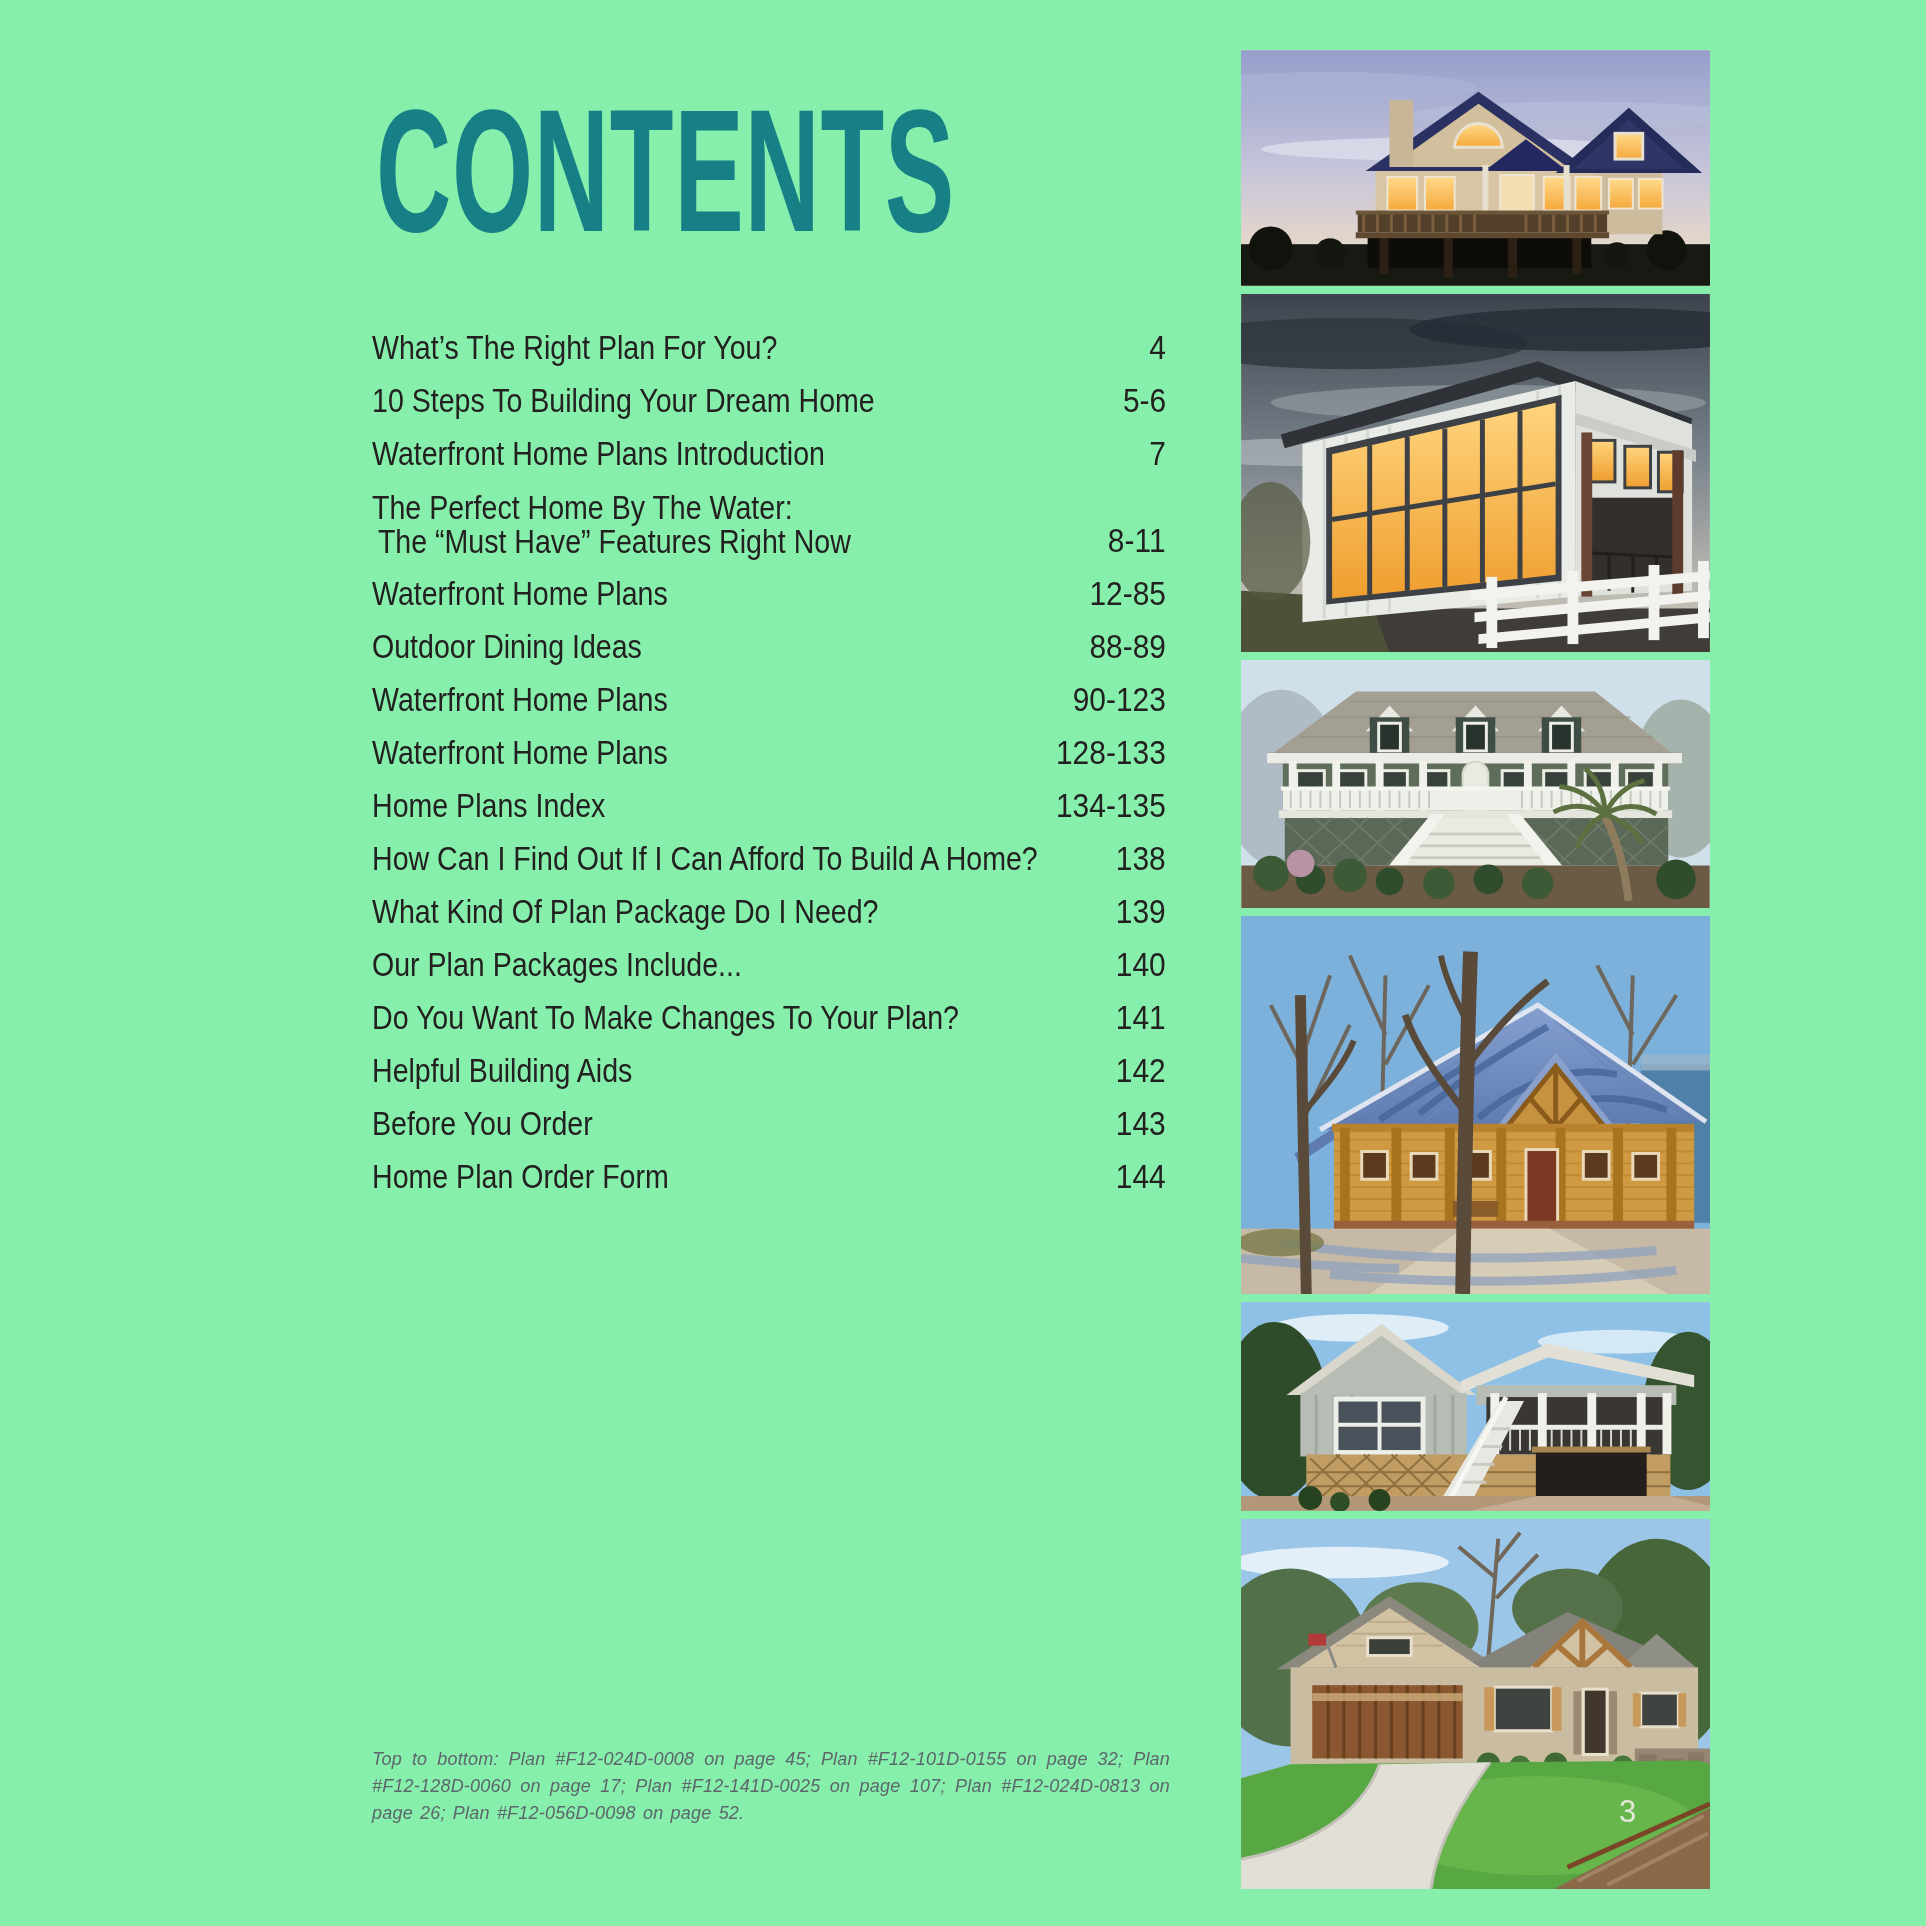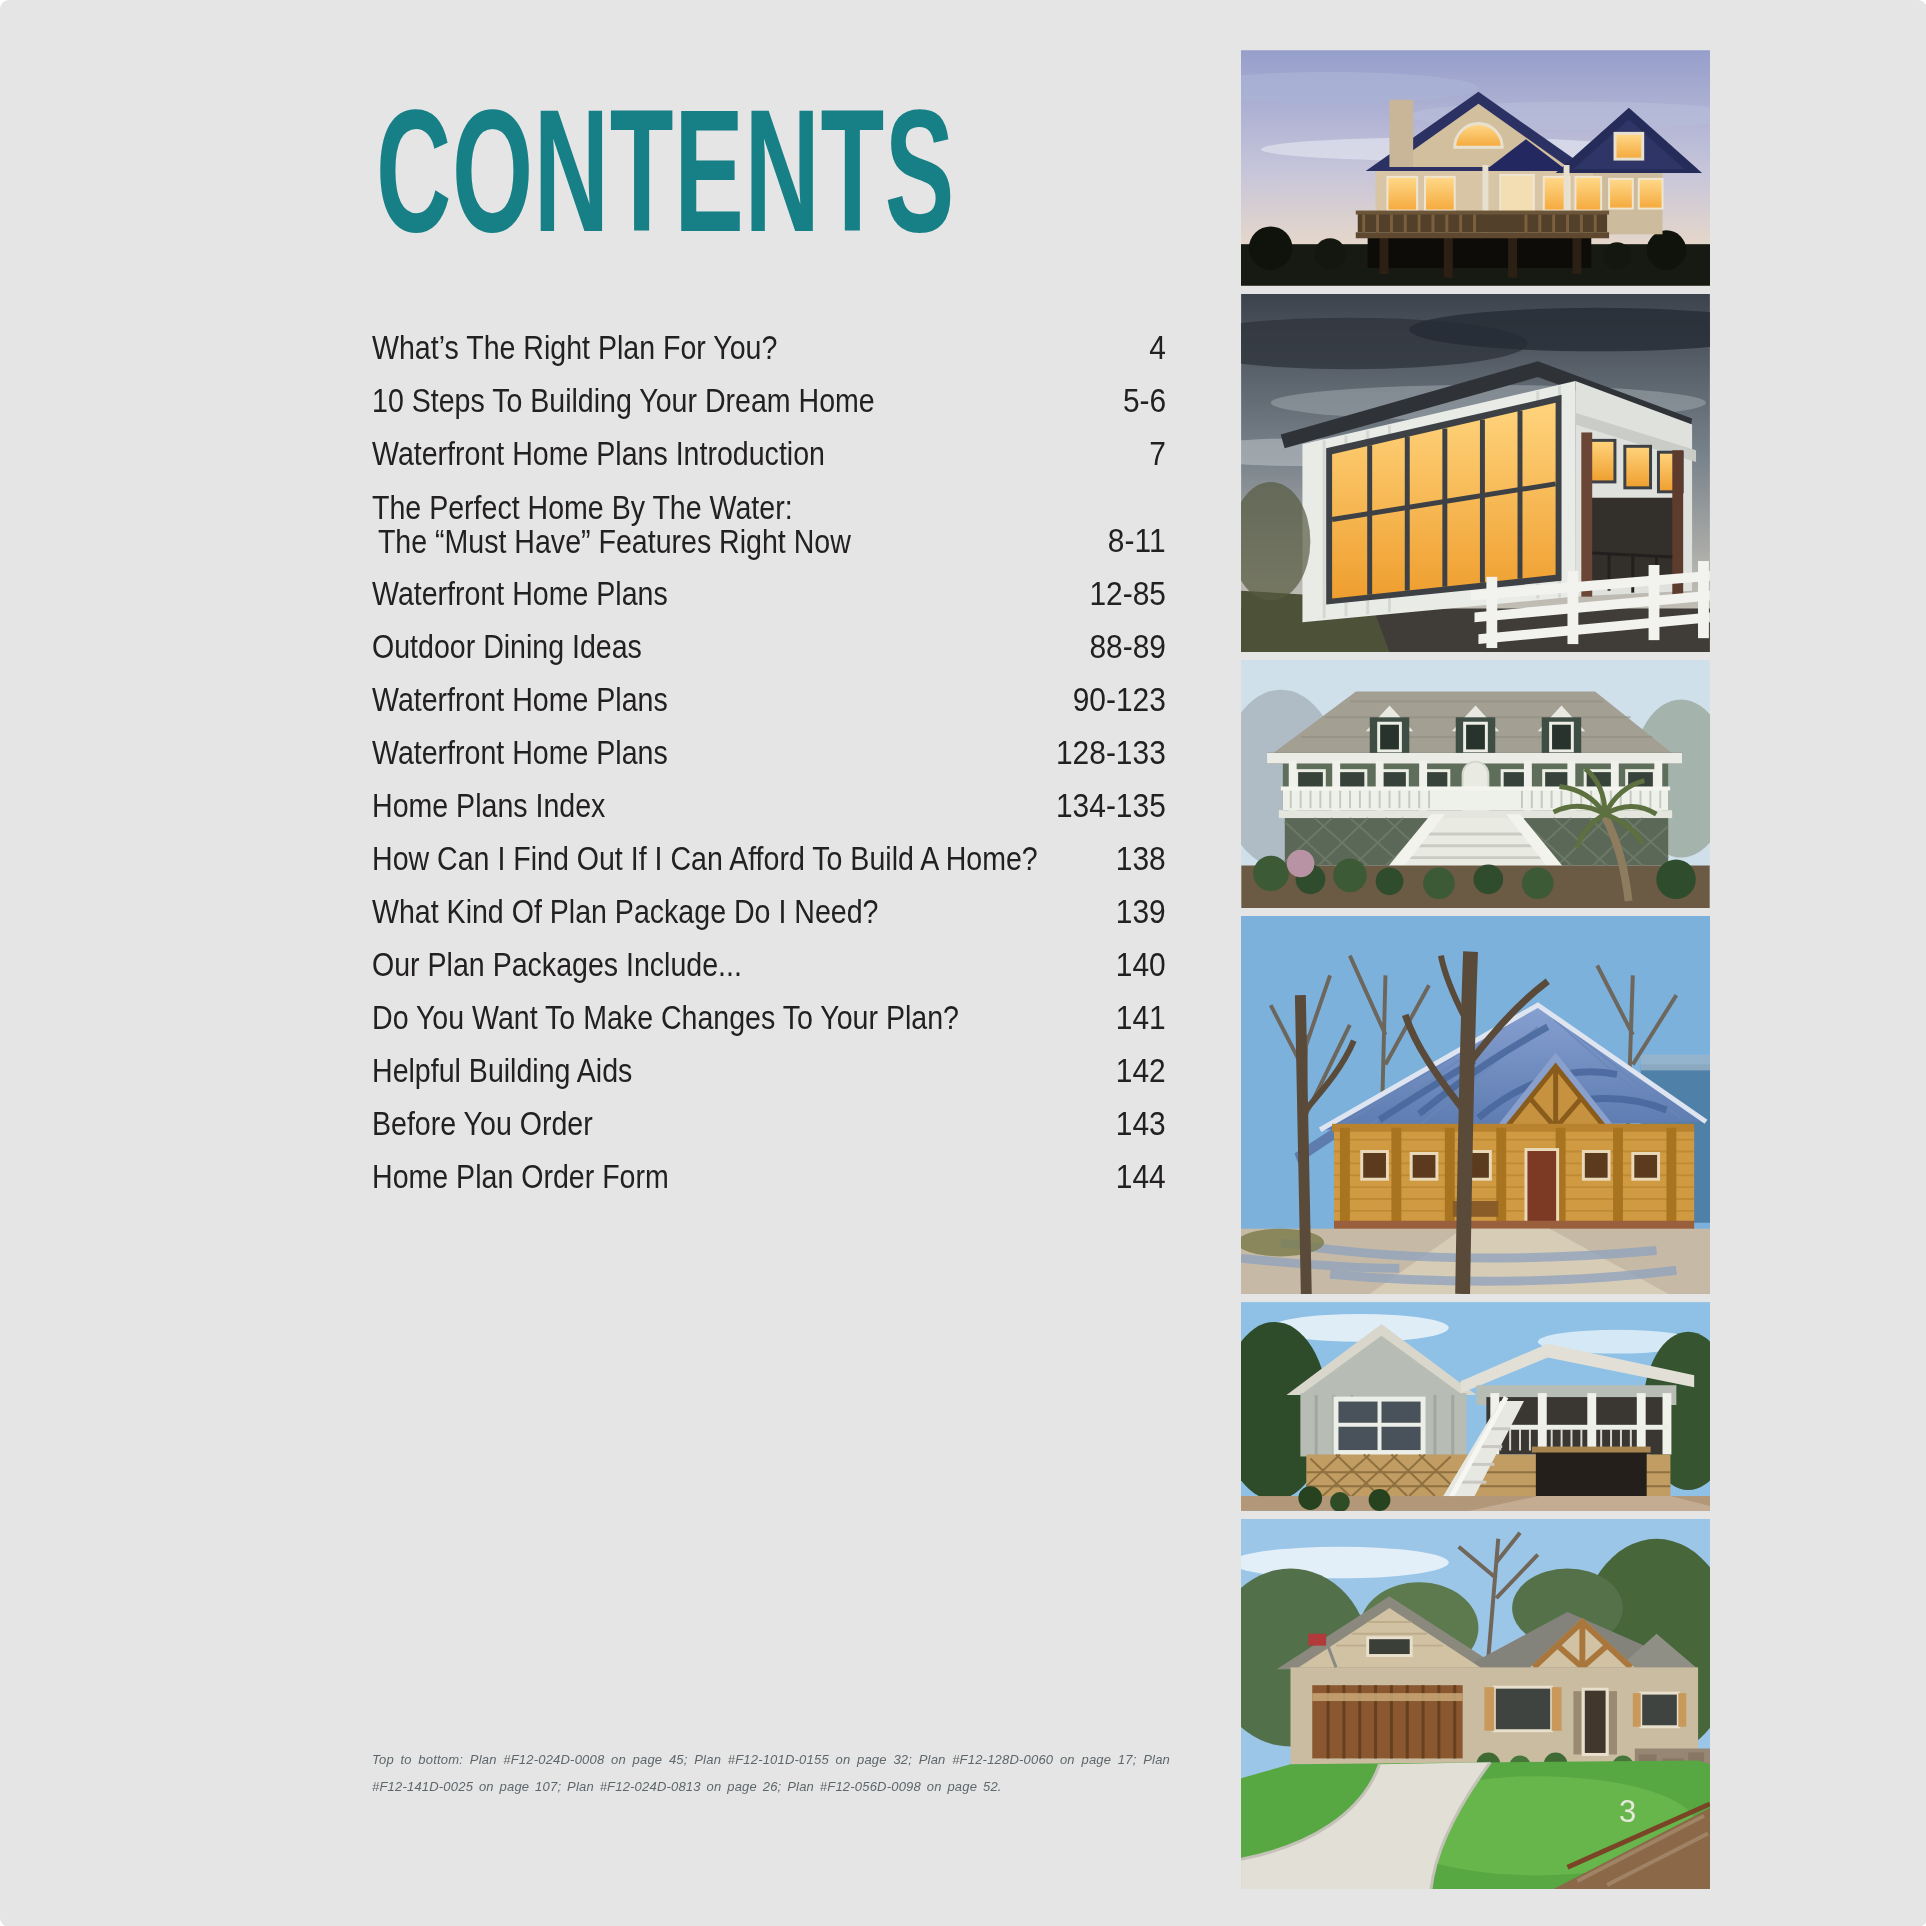--- a/index.html
+++ b/index.html
@@ -1,17 +1,17 @@
 <!DOCTYPE html>
 <html><head>
 <meta charset="utf-8">
 <style>
   html,body{margin:0;padding:0;background:#ffffff;}
-  .page{position:relative;width:1927px;height:1927px;background:#e5e5e5;overflow:hidden;
-        font-family:"Liberation Sans",sans-serif;color:#232020;border-radius:9px;}
+  .page{position:relative;width:1927px;height:1927px;background:#86efac;overflow:hidden;
+        font-family:"Liberation Sans",sans-serif;color:#232020;}
 
   
   .title{position:absolute;left:376px;top:84px;margin:0;font-size:174px;line-height:1;
          font-weight:bold;color:#177f86;transform:scaleX(0.60);transform-origin:left top;
          white-space:nowrap;letter-spacing:1px;}
 
   
   .toc{position:absolute;left:372px;top:321px;width:794px;}
   .toc-row{display:flex;align-items:center;height:53px;font-size:34px;color:#232020;}
   .toc-row.two{height:87px;align-items:center;}
@@ -20,21 +20,21 @@
   .toc-row .lines{flex:1 1 auto;min-width:0;display:flex;flex-direction:column;justify-content:flex-end;gap:0;}
   .toc-row .lines span{display:inline-block;transform:scaleX(0.84);transform-origin:left center;
                        white-space:nowrap;line-height:34px;}
   .toc-row .lines .l2{padding-left:7px;}
   .toc-row .pg{flex:0 0 auto;display:inline-block;transform:scaleX(0.88);transform-origin:right center;
                white-space:nowrap;text-align:right;}
   .toc-row.two .pg{align-self:center;margin-top:34px;}
 
   
   .caption{position:absolute;left:372px;top:1746px;width:798px;margin:0;
-           font-size:13px;line-height:27px;font-style:italic;color:#5d666b;
+           font-size:18px;line-height:27px;font-style:italic;color:#5d666b;
            text-align:justify;letter-spacing:0.2px;word-spacing:2px;}
 
   
   .photos{position:absolute;left:1241px;top:50px;width:469px;}
   .photo{position:relative;margin:0 0 8px 0;padding:0;width:469px;overflow:hidden;background:#dfe3e6;}
   .photo svg{display:block;}
   .folio{position:absolute;left:378px;top:275px;font-size:31px;color:#efeee6;opacity:.92;
          font-family:"Liberation Sans",sans-serif;}
 </style>
 </head>

